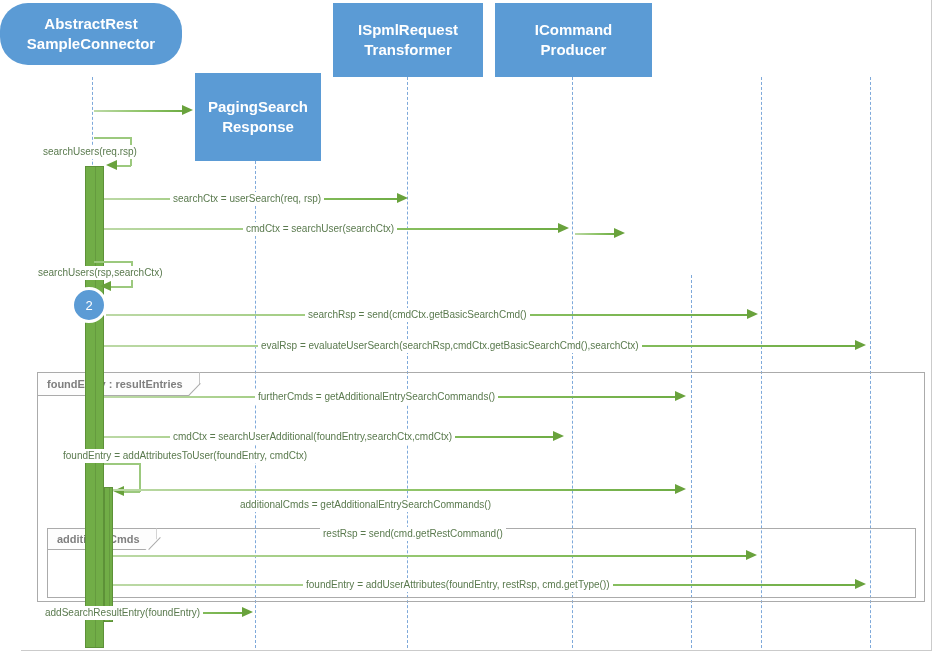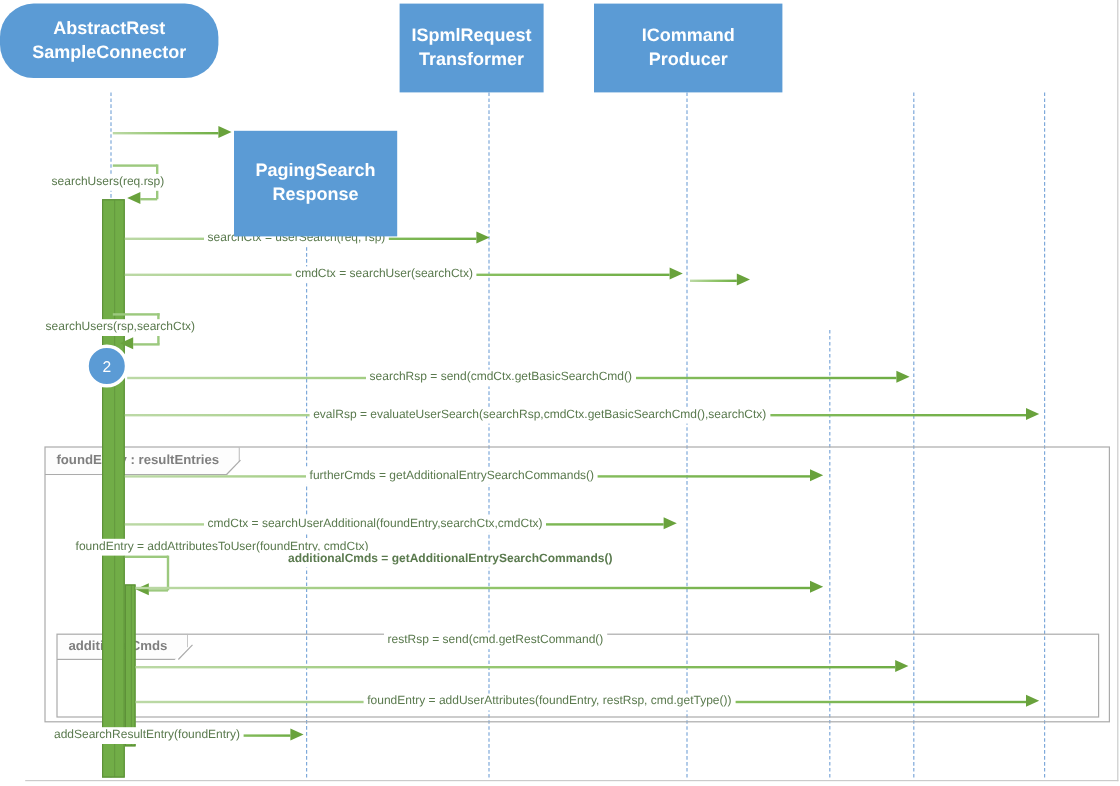--- a/index.html
+++ b/index.html
@@ -103,41 +103,41 @@
     <div class="msg-label" style="left:170px;top:430px;">cmdCtx = searchUserAdditional(foundEntry,searchCtx,cmdCtx)</div>
 
     <div class="msg-label" style="left:60px;top:449px;">foundEntry = addAttributesToUser(foundEntry, cmdCtx)</div>
     <div class="self-line" style="left:104px;top:463px;width:36px;height:2px;"></div>
     <div class="self-line" style="left:139px;top:463px;width:2px;height:29px;"></div>
     <div class="self-line" style="left:124px;top:491px;width:16px;height:2px;"></div>
     <div class="head-l" style="left:113px;top:486px;"></div>
 
     <div class="msg-line" style="left:113px;top:489px;width:562px;"></div>
     <div class="head-r" style="left:675px;top:484px;"></div>
-    <div class="msg-label" style="left:237px;top:459px;font-weight:bold;">additionalCmds = getAdditionalEntrySearchCommands()</div>
+    <div class="msg-label" style="left:237px;top:498px;">additionalCmds = getAdditionalEntrySearchCommands()</div>
 
     <div class="msg-line" style="left:113px;top:555px;width:633px;"></div>
     <div class="head-r" style="left:746px;top:550px;"></div>
     <div class="msg-label" style="left:320px;top:527px;">restRsp = send(cmd.getRestCommand()</div>
 
     <div class="msg-line" style="left:113px;top:584px;width:742px;"></div>
     <div class="head-r" style="left:855px;top:579px;"></div>
     <div class="msg-label" style="left:303px;top:578px;">foundEntry = addUserAttributes(foundEntry, restRsp, cmd.getType())</div>
 
     <div class="msg-line" style="left:104px;top:612px;width:138px;"></div>
     <div class="head-r" style="left:242px;top:607px;"></div>
     <div class="msg-label" style="left:42px;top:606px;">addSearchResultEntry(foundEntry)</div>
   </div>
 
   <div class="box" style="left:0;top:3px;width:182px;height:62px;border-radius:28px;">AbstractRest
 SampleConnector</div>
-  <div class="box" style="left:333px;top:3px;width:120px;height:74px;">ISpmlRequest
+  <div class="box" style="left:333px;top:3px;width:150px;height:74px;">ISpmlRequest
 Transformer</div>
   <div class="box" style="left:495px;top:3px;width:157px;height:74px;">ICommand
 Producer</div>
 
-  <div class="box" style="left:195px;top:73px;width:136px;height:88px;margin-top:36px;">PagingSearch
+  <div class="box" style="left:195px;top:73px;width:126px;height:88px;">PagingSearch
 Response</div>
 
   <div class="badge" style="left:71px;top:287px;width:36px;height:36px;">2</div>
 
   <div class="frame" style="left:21px;top:0;width:910px;height:650px;"></div>
 </div>
 
 </body></html>

